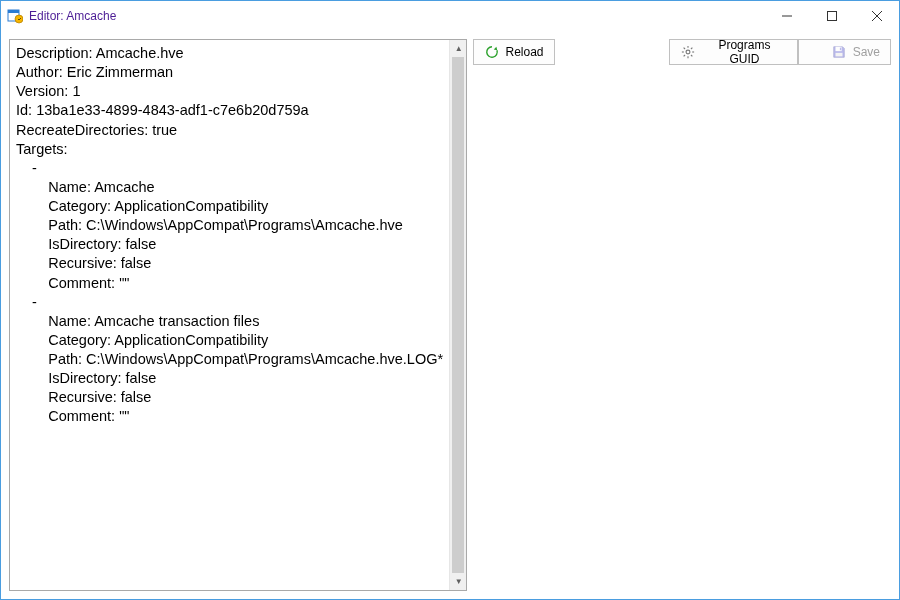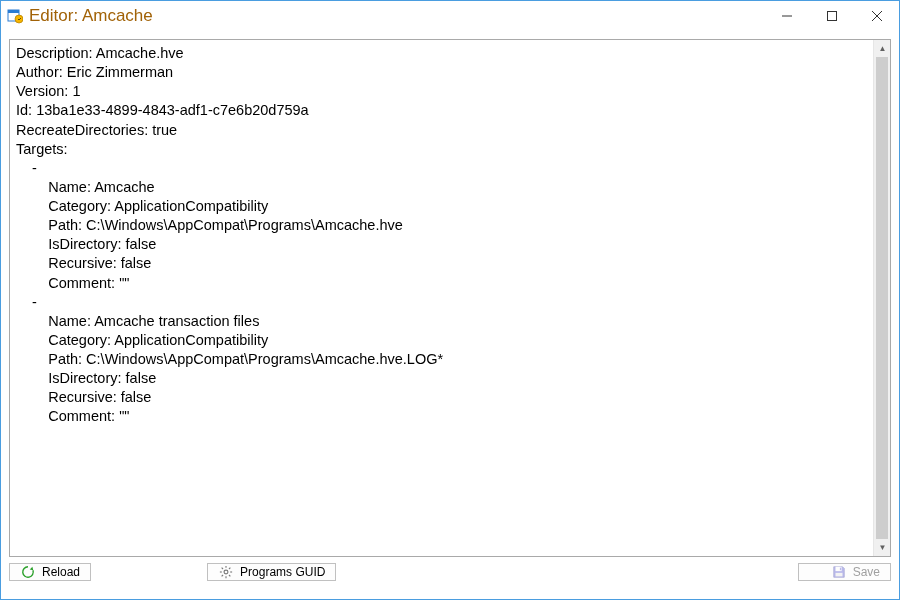--- a/index.html
+++ b/index.html
@@ -29,42 +29,41 @@
     }
     .titlebar-icon {
       width: 16px;
       height: 16px;
       margin-right: 6px;
       display: inline-flex;
       align-items: center;
       justify-content: center;
     }
     .titlebar-title {
-      font-size: 17px;
-      color: #a16207;
+      font-size: 12px;
+      color: #4c1d95;
       flex: 1;
     }
     .win-controls {
       display: flex;
       height: 100%;
     }
     .win-btn {
       width: 45px;
       height: 29px;
       display: flex;
       align-items: center;
       justify-content: center;
       cursor: pointer;
       color: #333;
     }
     .client {
       flex: 1;
       padding: 8px;
       display: flex;
-      flex-direction: column;
       gap: 6px;
       min-height: 0;
     }
     .editor-wrap {
       flex: 1;
       border: 1px solid #a9a9a9;
       background: #fff;
       position: relative;
       display: flex;
       min-height: 0;
@@ -114,21 +113,21 @@
     }
     .spacer { flex: 1; }
     .btn {
       display: inline-flex;
       align-items: center;
       justify-content: center;
       gap: 6px;
       background: #fdfdfd;
       border: 1px solid #c0c0c0;
       padding: 0 10px;
-      height: 18px;
+      height: 26px;
       font-size: 12px;
       color: #000;
       cursor: pointer;
       margin-right: 6px;
       min-width: 80px;
     }
     .btn.disabled {
       color: #a0a0a0;
       cursor: default;
       padding-left: 32px;

